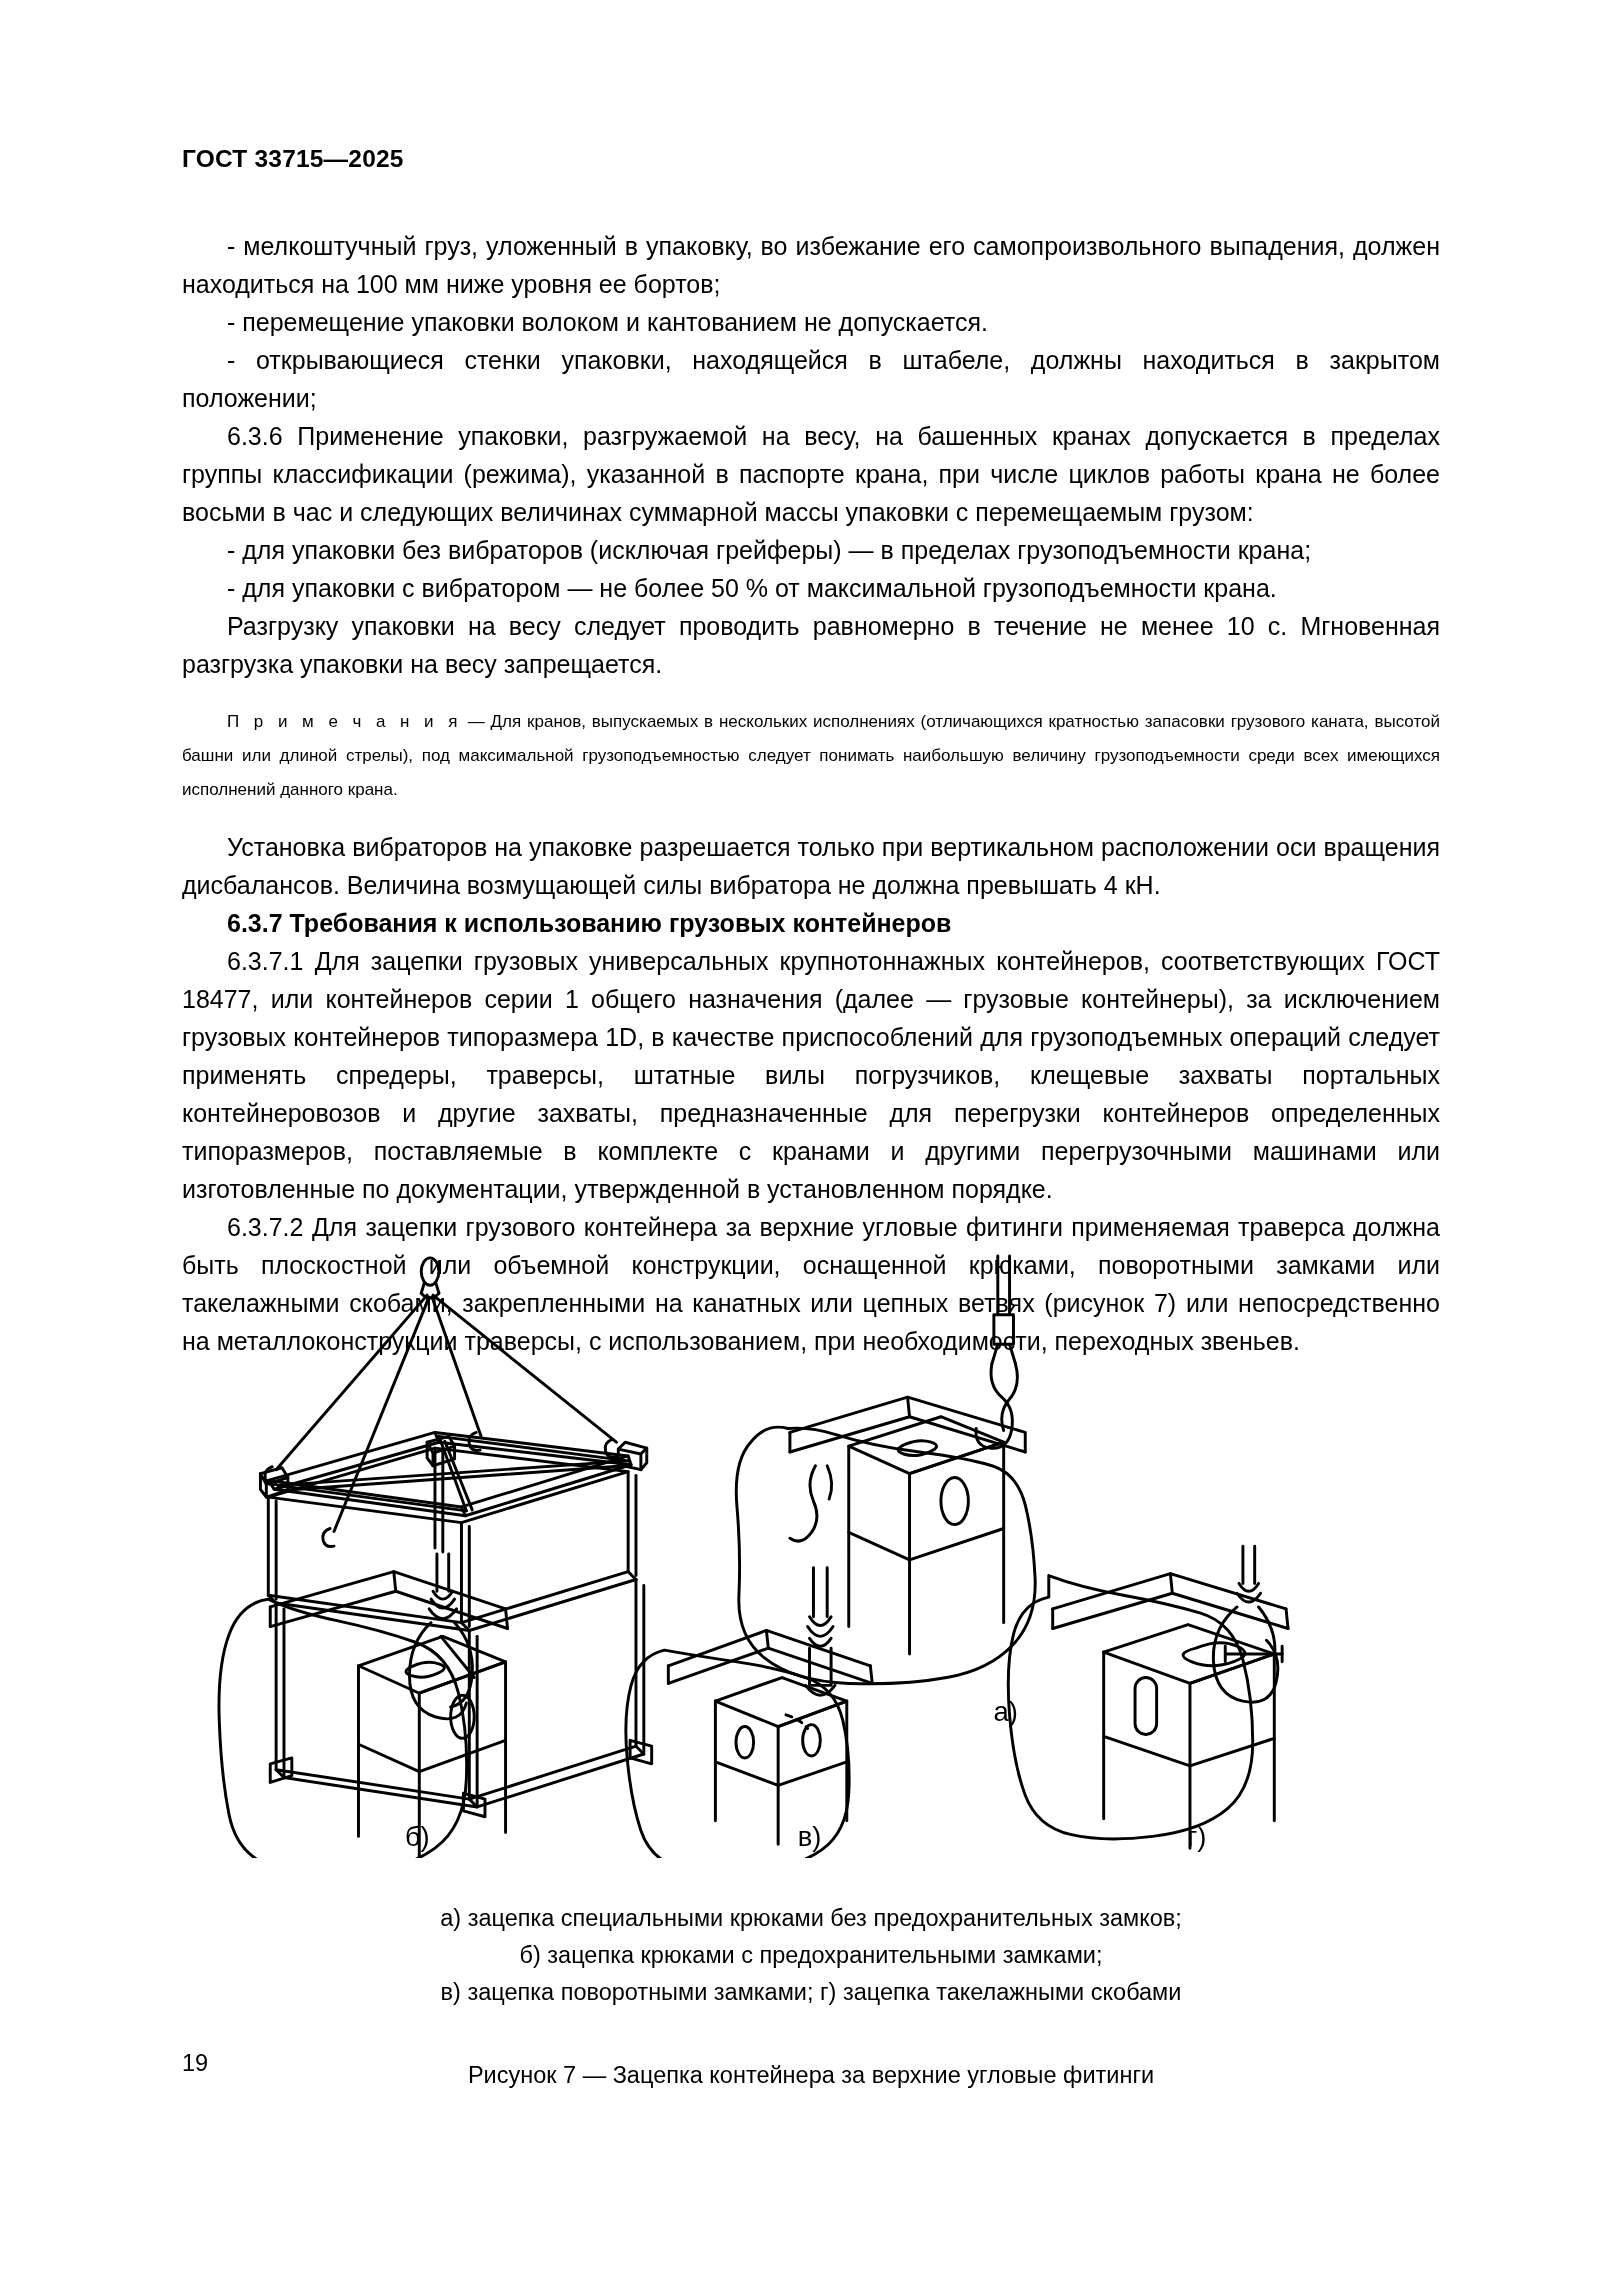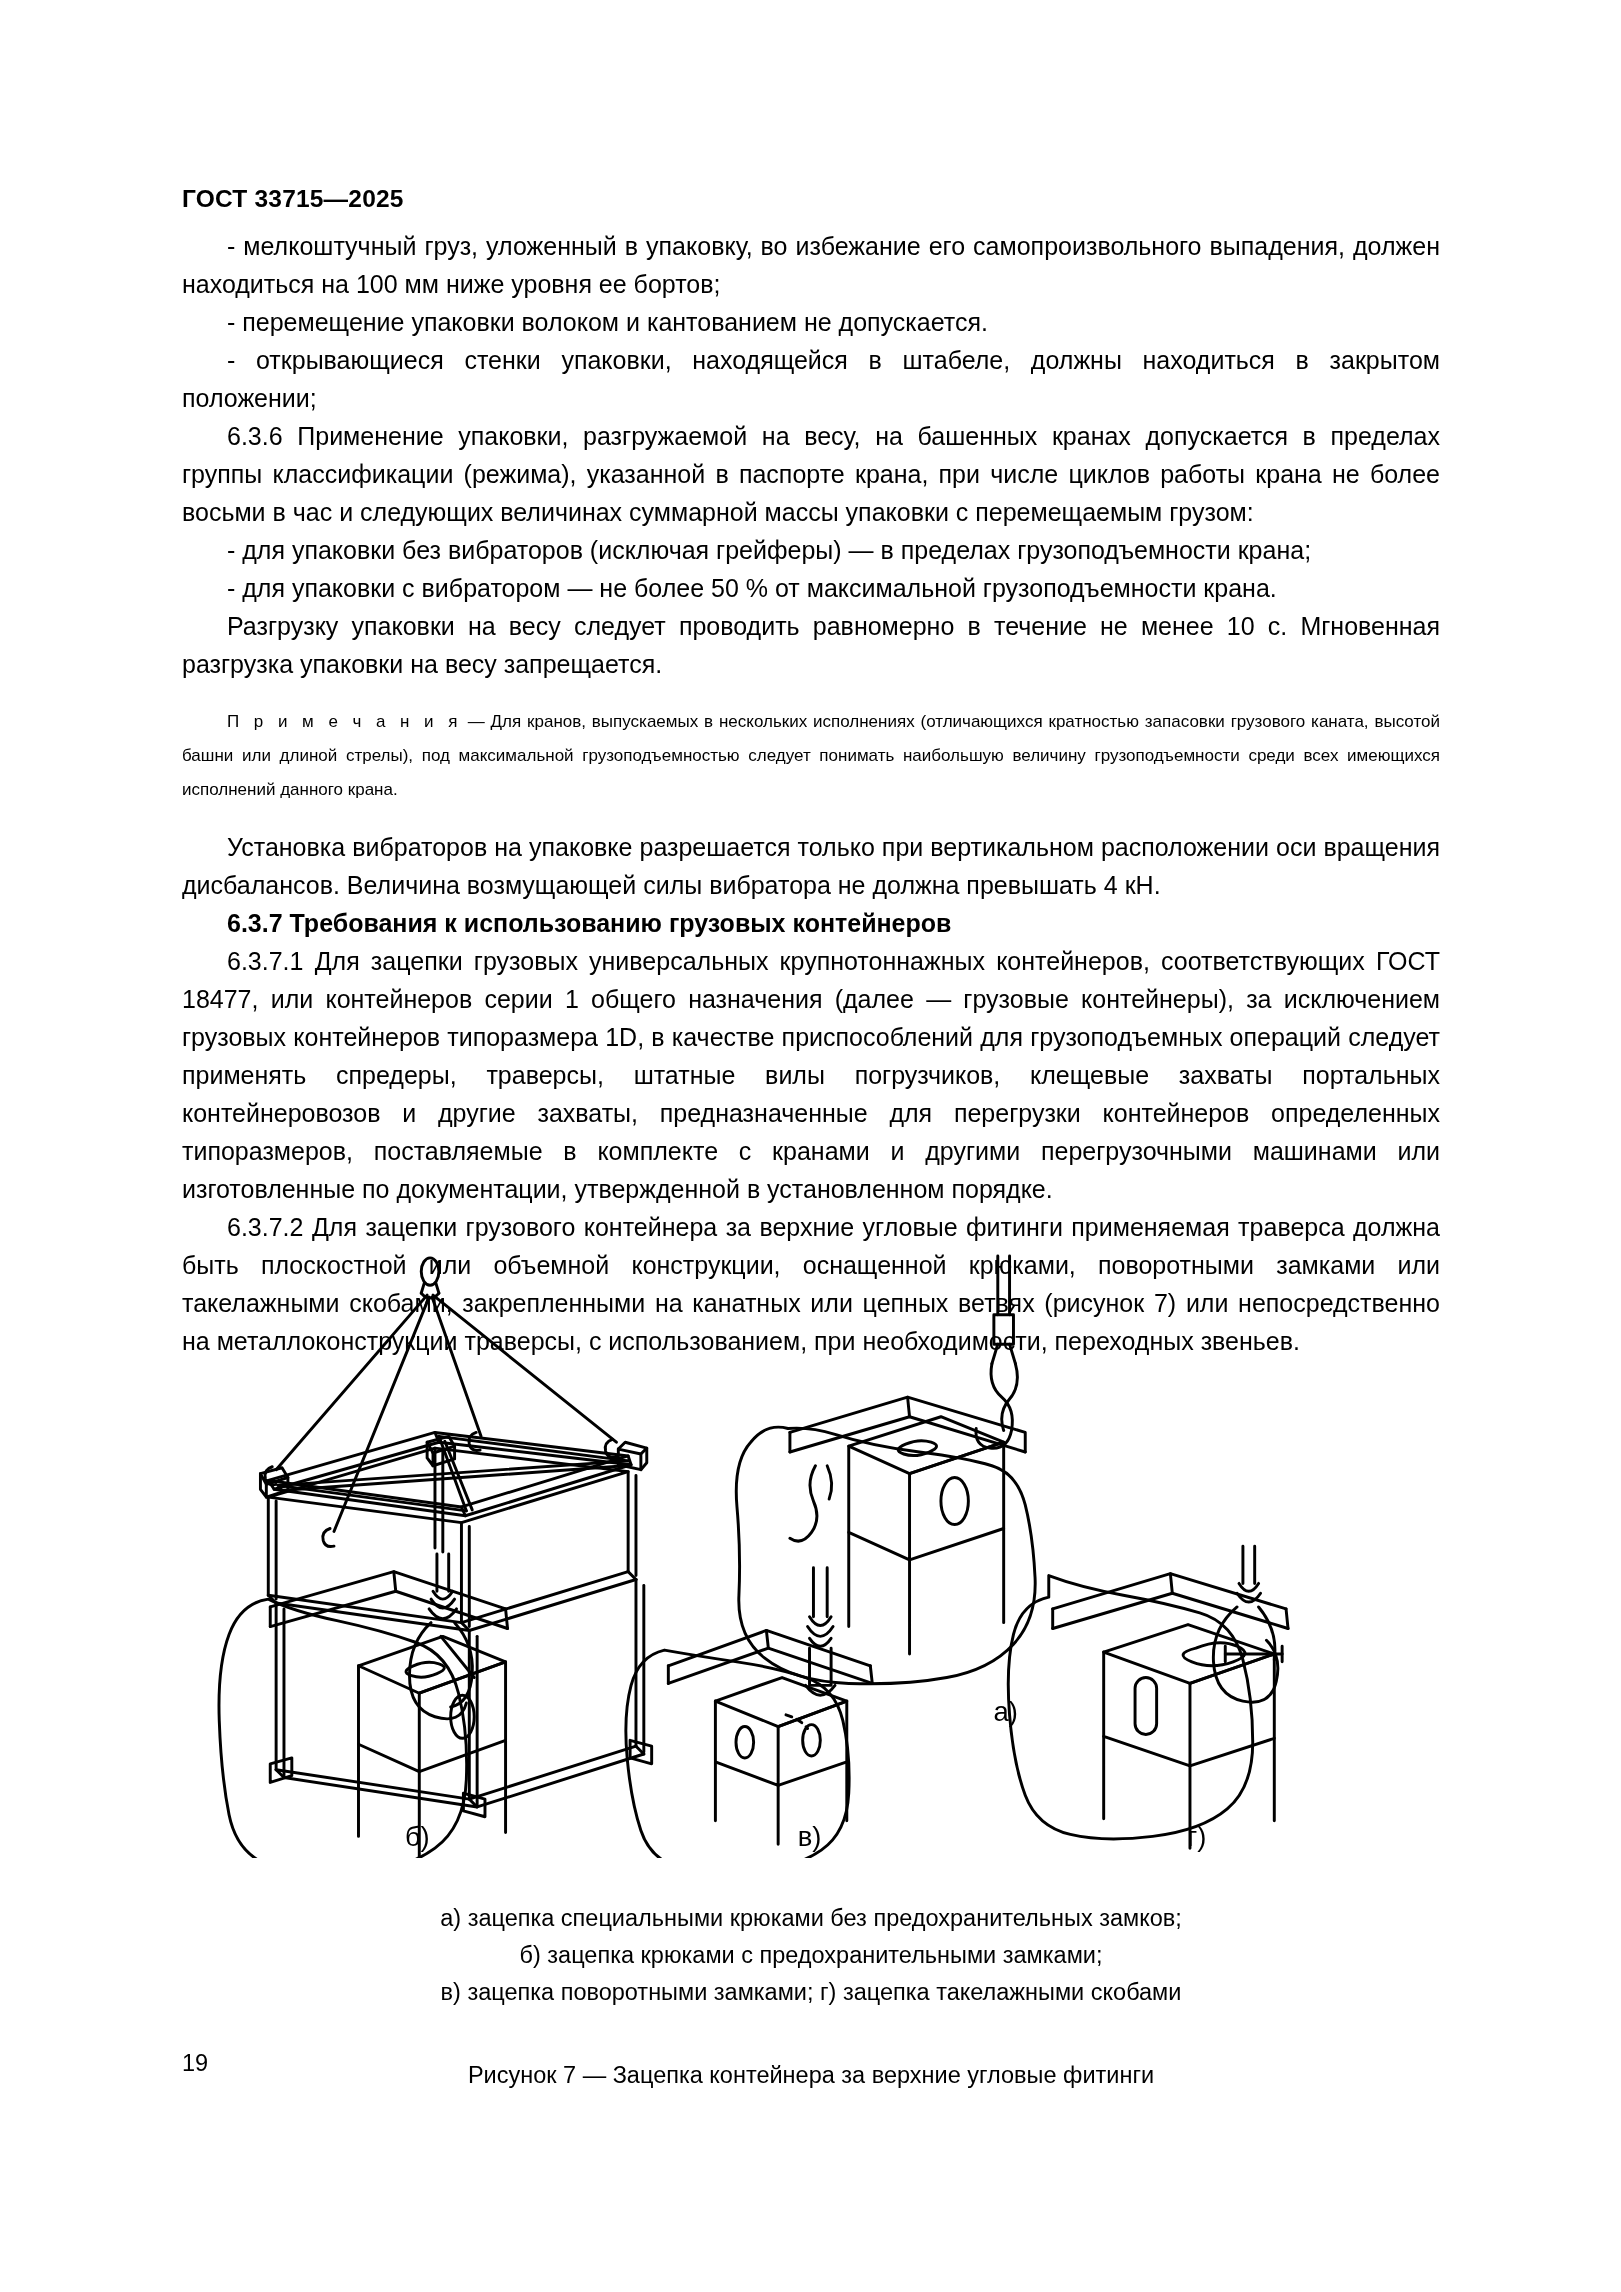--- a/index.html
+++ b/index.html
@@ -23,21 +23,20 @@
   }
 
   
   .page-header {
     position: absolute;
     left: 182px;
     top: 145px;
     font-size: 24.5px;
     font-weight: bold;
     letter-spacing: 0.2px;
-    margin-top: 40px;
   }
 
   
   .content {
     position: absolute;
     left: 182px;
     top: 227px;
     width: 1258px;
   }
 

